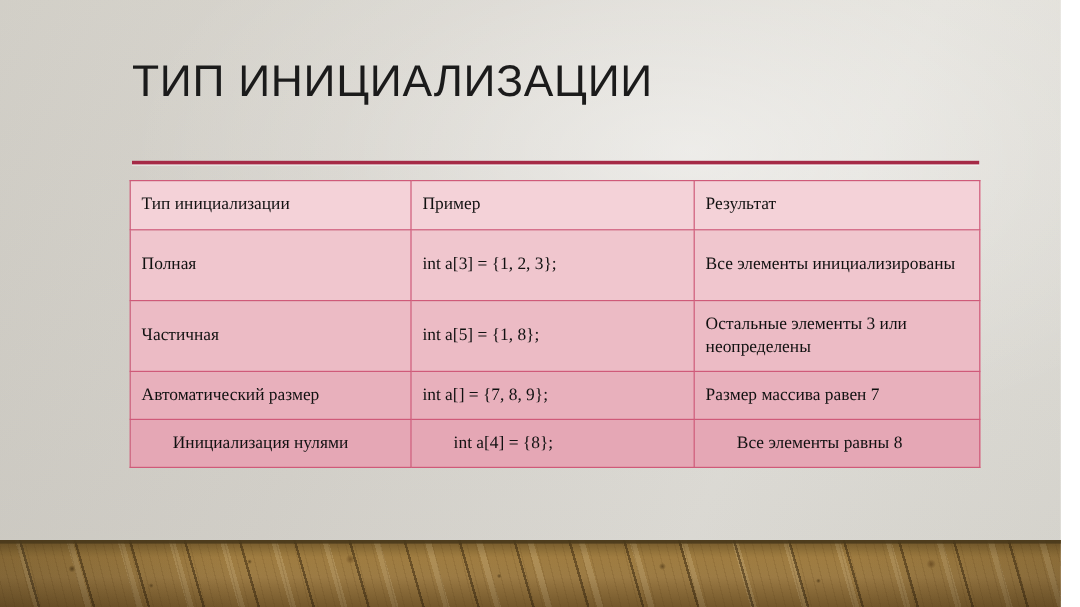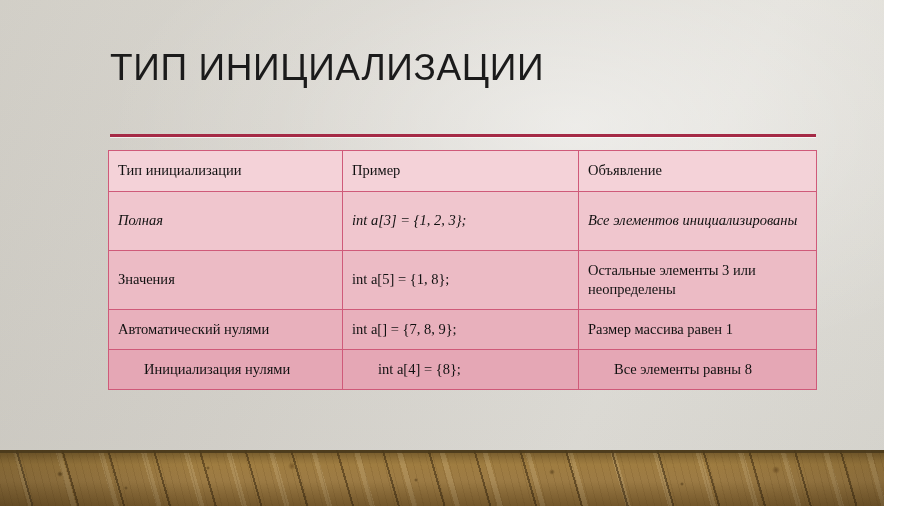--- a/index.html
+++ b/index.html
@@ -69,21 +69,21 @@
     vertical-align: middle;
     font-weight: normal;
     font-size: 14.5px;
     line-height: 1.32;
   }
   col.c1 { width: 234px; }
   col.c2 { width: 236px; }
   col.c3 { width: 238px; }
 
   tr.r0 td { background: #f4d2d8; height: 30px; }
-  tr.r1 td { background: #f0c6ce; height: 48px; font-style: italic; }
+  tr.r1 td { background: #f0c6ce; height: 48px; }
   tr.r2 td { background: #ecbbc5; height: 48px; }
   tr.r3 td { background: #e8b0bc; height: 29px; }
   tr.r4 td { background: #e5a7b5; height: 29px; padding-left: 35px; }
   tr.r5 td { background: #e19dad; height: 66px; }
 
   
   #floor {
     position: absolute;
     left: 0;
     top: 450px;
@@ -159,36 +159,36 @@
     <table class="inittable">
       <colgroup>
         <col class="c1">
           <col class="c2">
           <col class="c3">
       </colgroup>
       <tbody>
         <tr class="r0">
           <td>Тип инициализации</td>
           <td>Пример</td>
-          <td>Объявление</td>
+          <td>Результат</td>
         </tr>
         <tr class="r1">
           <td>Полная</td>
           <td>int a[3] = {1, 2, 3};</td>
-          <td>Все элементов инициализированы</td>
+          <td>Все элементы инициализированы</td>
         </tr>
         <tr class="r2">
-          <td>Значения</td>
+          <td>Частичная</td>
           <td>int a[5] = {1, 8};</td>
           <td>Остальные элементы 3 или неопределены</td>
         </tr>
         <tr class="r3">
-          <td>Автоматический нулями</td>
+          <td>Автоматический размер</td>
           <td>int a[] = {7, 8, 9};</td>
-          <td>Размер массива равен 1</td>
+          <td>Размер массива равен 7</td>
         </tr>
         <tr class="r4">
           <td>Инициализация нулями</td>
           <td>int a[4] = {8};</td>
           <td>Все элементы равны 8</td>
         </tr>
       </tbody>
     </table>
   </div>
 

